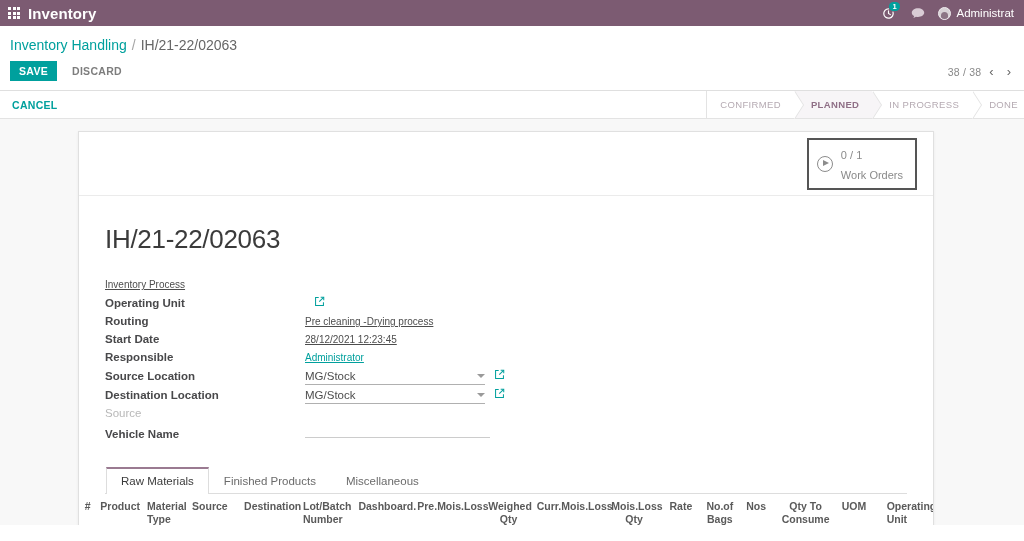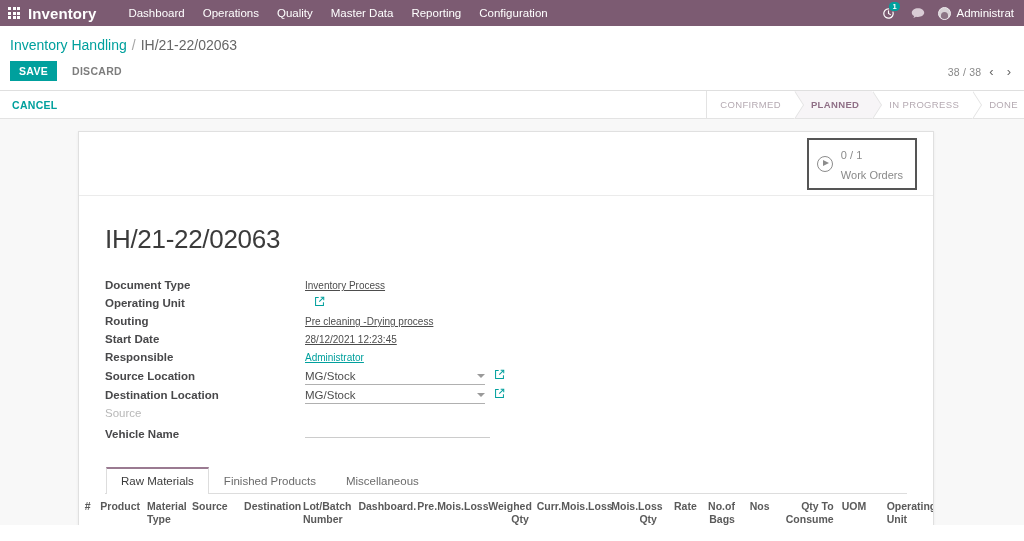--- a/index.html
+++ b/index.html
@@ -384,21 +384,21 @@
   #lines-table thead th {
     font-size: 10.5px;
     color: #5a5a5a;
     font-weight: bold;
     padding: 6px 4px 7px 4px;
     border-bottom: 1px solid #dcdcdc;
     vertical-align: top;
     line-height: 1.22;
     white-space: normal;
   }
-  th.num, td.num { text-align: right; }
+  th.num, td.num { }
   th.ctr, td.ctr { text-align: center; }
   th.lft, td.lft { text-align: left; }
 </style>
 </head>
 <body>
 
 <div id="navbar">
   <div id="apps-grid-icon">
     <span class="grid-glyph">
       <i></i>
@@ -407,28 +407,20 @@
         <i></i>
         <i></i>
         <i></i>
         <i></i>
         <i></i>
         <i></i>
     </span>
   </div>
   <div id="brand-title">Inventory</div>
 
-  <nav id="main-menu">
-    <div class="menu-item">Dashboard</div>
-    <div class="menu-item">Operations</div>
-    <div class="menu-item">Quality</div>
-    <div class="menu-item">Master Data</div>
-    <div class="menu-item">Reporting</div>
-    <div class="menu-item">Configuration</div>
-  </nav>
 
   <div id="navbar-right">
     <div class="nav-icon-wrap">
       <svg width="13" height="13" viewBox="0 0 16 16" aria-hidden="true">
         <path d="M8 2.2a5.8 5.8 0 1 0 5.5 4" fill="none" stroke="#ffffff" stroke-width="1.5" stroke-linecap="round"></path>
         <path d="M8 4.6V8l2.3 1.4" fill="none" stroke="#ffffff" stroke-width="1.4" stroke-linecap="round"></path>
       </svg>
       <span class="badge-count">1</span>
     </div>
     <div class="nav-icon-wrap">
@@ -485,21 +477,20 @@
       </div>
     </div>
 
     <div id="sheet-inner">
       <h1 id="record-title">IH/21-22/02063</h1>
 
       <div id="form-grid">
         <div class="form-col">
 
           <div class="form-row">
-            <div class="field-label">Document Type</div>
             <div class="field-value">Inventory Process</div>
           </div>
 
           <div class="form-row">
             <div class="field-label">Operating Unit</div>
             <span class="ext-link-icon">
               <svg width="11" height="11" viewBox="0 0 14 14" aria-hidden="true">
                 <path d="M6 2H2v10h10V8" fill="none" stroke="#00a09d" stroke-width="1.3"></path>
                 <path d="M8.5 1.6H12.4V5.5" fill="none" stroke="#00a09d" stroke-width="1.3"></path>
                 <path d="M12.2 1.8 6.7 7.3" fill="none" stroke="#00a09d" stroke-width="1.3"></path>

